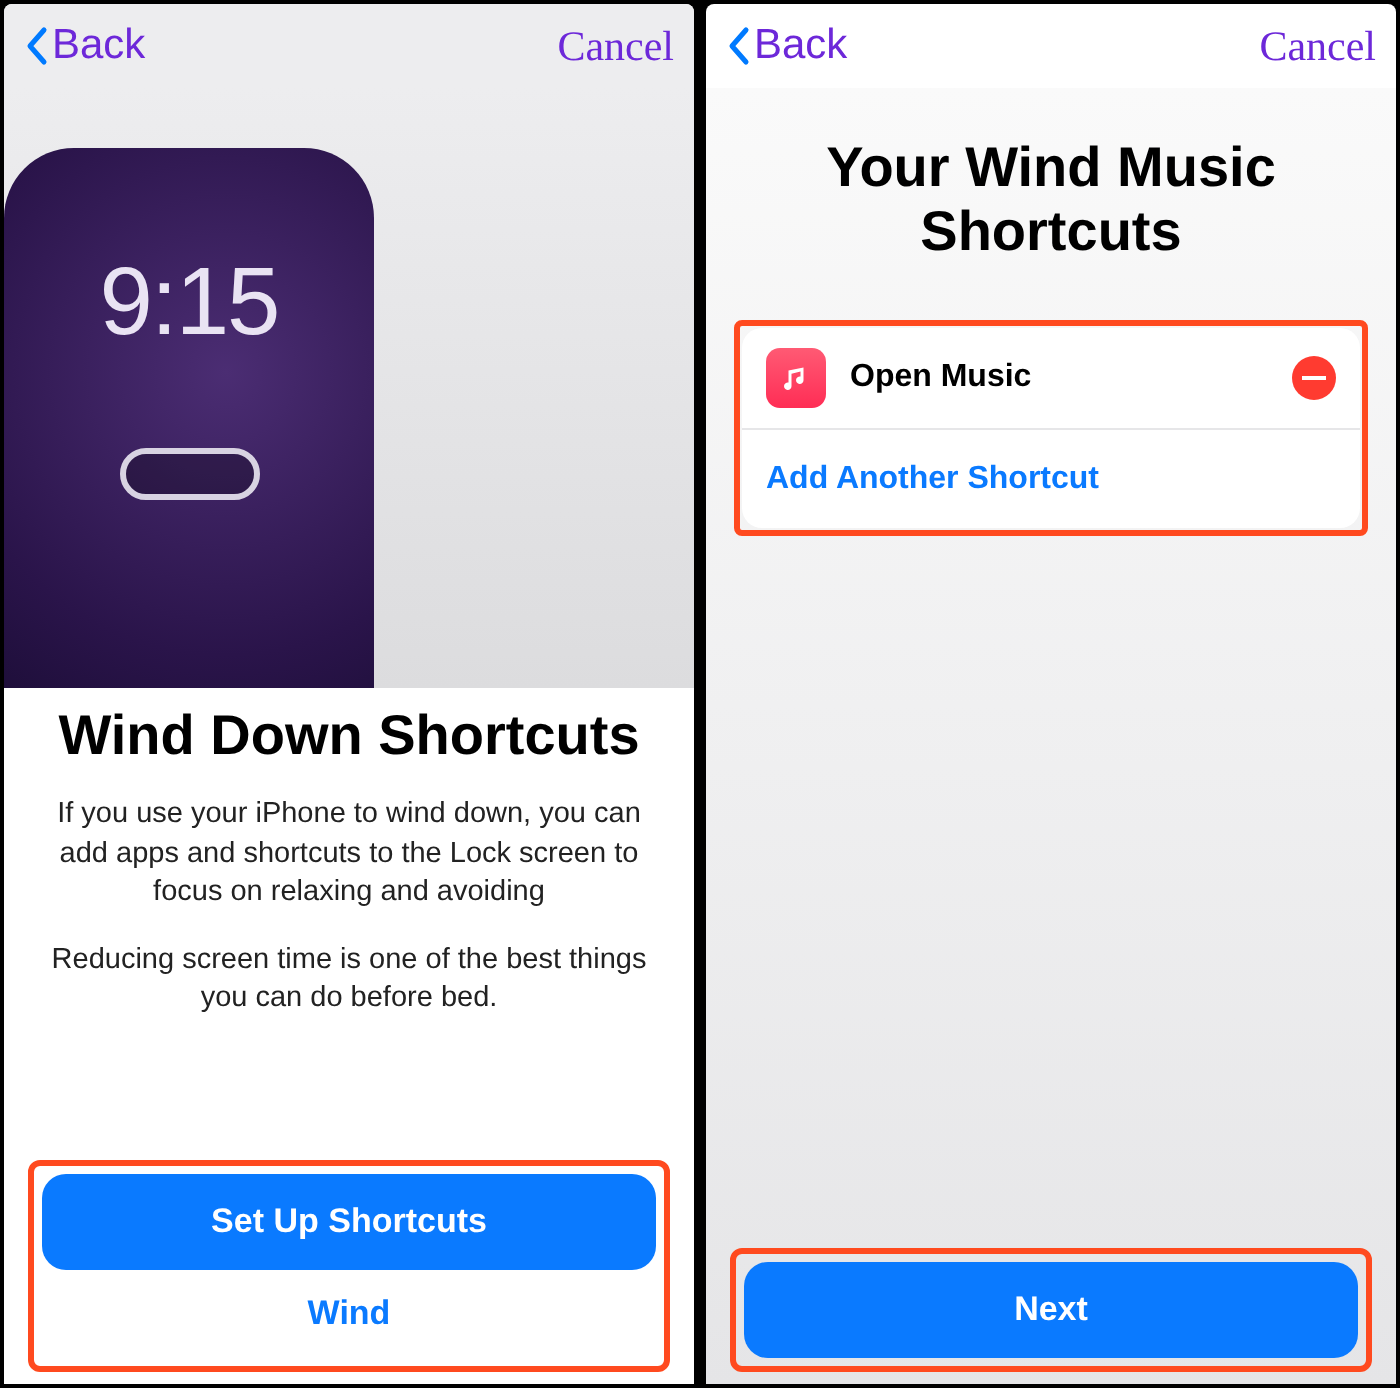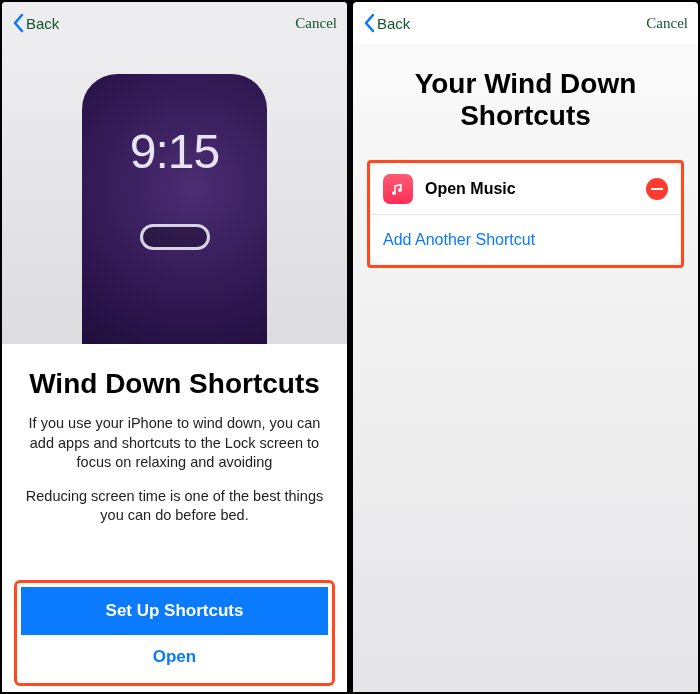--- a/index.html
+++ b/index.html
@@ -23,35 +23,34 @@
   }
   .screen.left { width: 345px; margin-left: 2px; }
   .screen.right { width: 345px; margin-left: 6px; }
 
   .navbar {
     height: 42px;
     display: flex;
     align-items: center;
     justify-content: space-between;
     padding: 0 10px;
-    font-size: 15px;
-    color: #14532d;
+    font-size: 21px;
+    color: #6d28d9;
   }
   .back-group { display: flex; align-items: center; cursor: pointer; }
   .chev { margin-right: 2px; }
   .chev svg { display: block; }
   .cancel { cursor: pointer; font-family: Liberation Serif, serif; }
 
   
   .hero {
     background: linear-gradient(180deg,#ededef 0%, #dcdcde 100%);
     height: 300px;
     position: relative;
     display: flex;
-    justify-content: center;
     overflow: hidden;
   }
   .phone {
     width: 185px;
     height: 320px;
     background: radial-gradient(circle at 60% 35%, #4b2d73 0%, #2a144a 60%, #150a2e 100%);
     border-radius: 35px;
     margin-top: 30px;
     position: relative;
     text-align: center;
@@ -67,21 +66,21 @@
     width: 70px;
     height: 26px;
     border: 3px solid #d8d3e2;
     border-radius: 20px;
     margin: 45px auto 0;
     background: rgba(0,0,0,0.25);
   }
 
   .content-left {
     flex: 1;
-    padding: 24px 18px 0;
+    padding: 8px 18px 0;
     text-align: center;
     background: #fff;
   }
   .title-l {
     font-size: 28px;
     font-weight: 700;
     line-height: 1.15;
     margin-bottom: 14px;
   }
   .para {
@@ -93,21 +92,21 @@
 
   .footer {
     position: absolute;
     bottom: 6px;
     left: 12px;
     right: 12px;
   }
   .primary-btn {
     background: #0a7aff;
     color: #fff;
-    border-radius: 0;
+    border-radius: 12px;
     height: 48px;
     display: flex;
     align-items: center;
     justify-content: center;
     font-size: 17px;
     font-weight: 600;
     cursor: pointer;
   }
   .secondary-btn {
     color: #0a7aff;
@@ -177,21 +176,21 @@
     flex-shrink: 0;
     cursor: pointer;
   }
   .minus::after {
     content: "";
     position: absolute;
     left: 5px; right: 5px; top: 10px;
     height: 2px;
     background: #fff;
   }
-  .link { color: #0a7aff; font-size: 16px; cursor: pointer; }
+  .link { color: #0a7aff; font-size: 16px; cursor: pointer; font-weight: bold; }
 
   .left .navbar { background: #ededef; }
 </style>
 </head>
 <body>
 
 <div class="screen left">
   <div class="navbar">
     <div class="back-group">
       <span class="chev">
@@ -212,51 +211,54 @@
   </div>
 
   <div class="content-left">
     <div class="title-l">Wind Down Shortcuts</div>
     <div class="para">If you use your iPhone to wind down, you can add apps and shortcuts to the Lock screen to focus on relaxing and avoiding</div>
     <div class="para">Reducing screen time is one of the best things you can do before bed.</div>
   </div>
 
   <div class="footer highlight">
     <div class="primary-btn">Set Up Shortcuts</div>
-    <div class="secondary-btn">Open</div>
+    <div class="secondary-btn">Wind</div>
   </div>
 </div>
 
 <div class="screen right">
   <div class="navbar">
     <div class="back-group">
       <span class="chev">
         <svg width="12" height="20" viewBox="0 0 12 20">
             <polyline points="10,2 3,10 10,18" fill="none" stroke="#007AFF" stroke-width="2.5" stroke-linecap="round" stroke-linejoin="round"></polyline>
           </svg>
       </span>
       <span>Back</span>
     </div>
     <div class="cancel">Cancel</div>
   </div>
 
   <div class="content-right">
-    <div class="title-r">Your Wind Down Shortcuts</div>
+    <div class="title-r">Your Wind Music Shortcuts</div>
 
     <div class="card-wrap">
       <div class="card">
         <div class="row">
           <div class="app-icon">
             <svg width="18" height="18" viewBox="0 0 24 24">
                 <path fill="#fff" d="M9 17.5a2.5 2.5 0 1 1-2-2.45V7l10-2v8.5a2.5 2.5 0 1 1-2-2.45V7.6L9 9.1v8.4z"></path>
               </svg>
           </div>
           <div class="row-label">Open Music</div>
           <div class="minus"></div>
         </div>
         <div class="row sep">
           <div class="link">Add Another Shortcut</div>
         </div>
       </div>
     </div>
   </div>
 
+  <div class="footer highlight">
+    <div class="primary-btn">Next</div>
+  </div>
 </div>
 
 </body></html>

